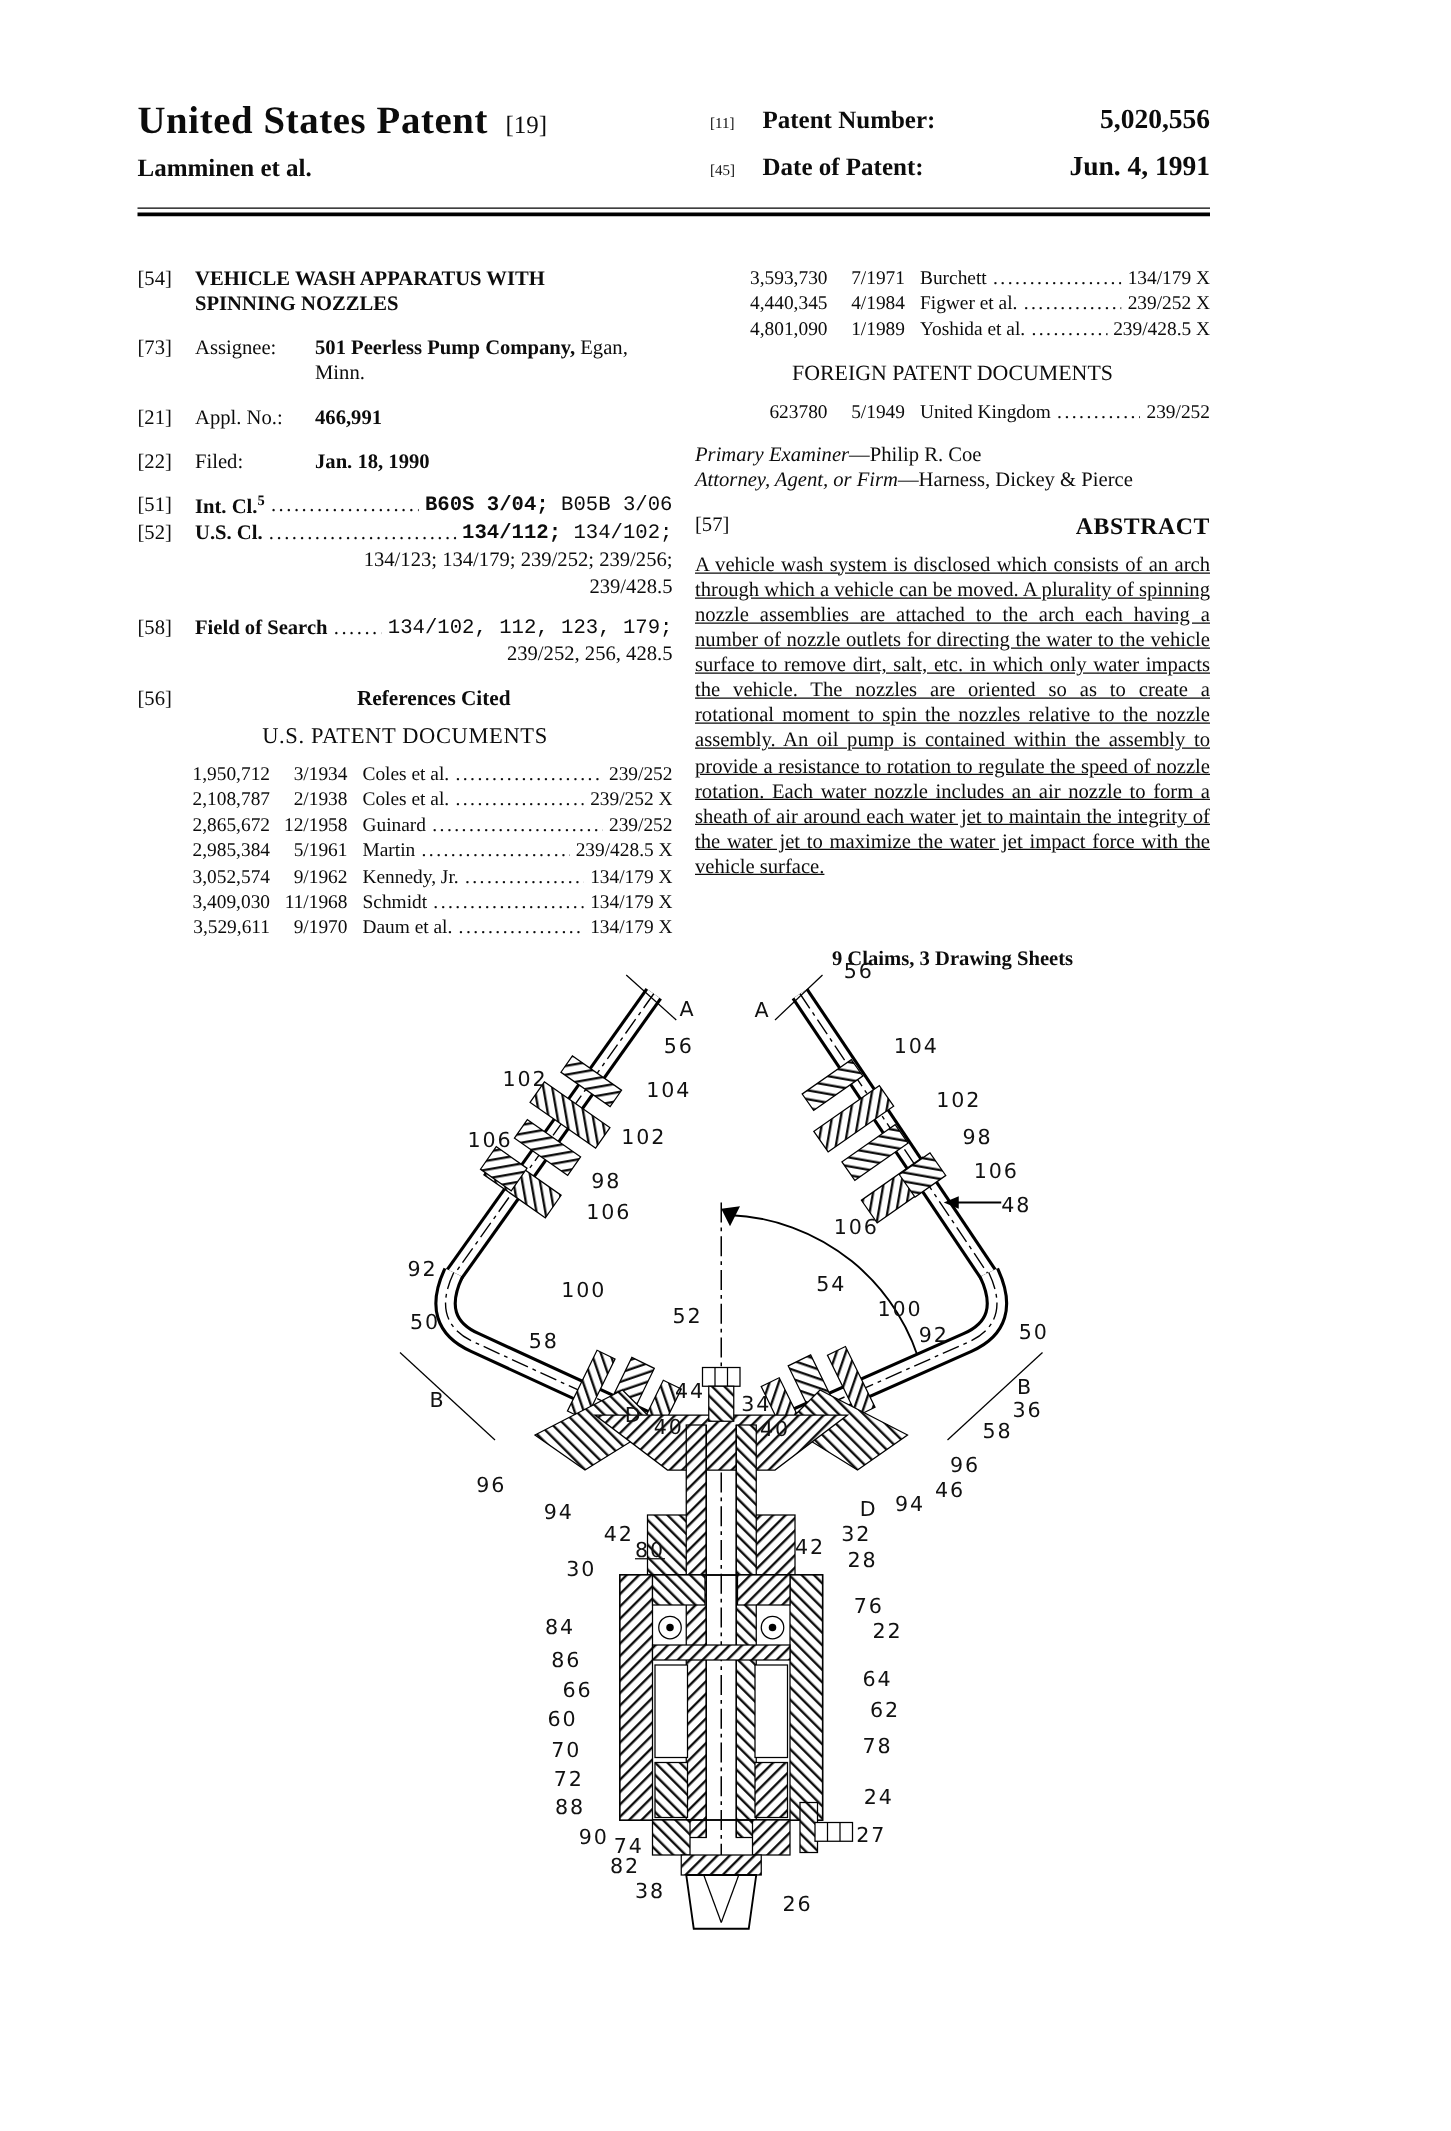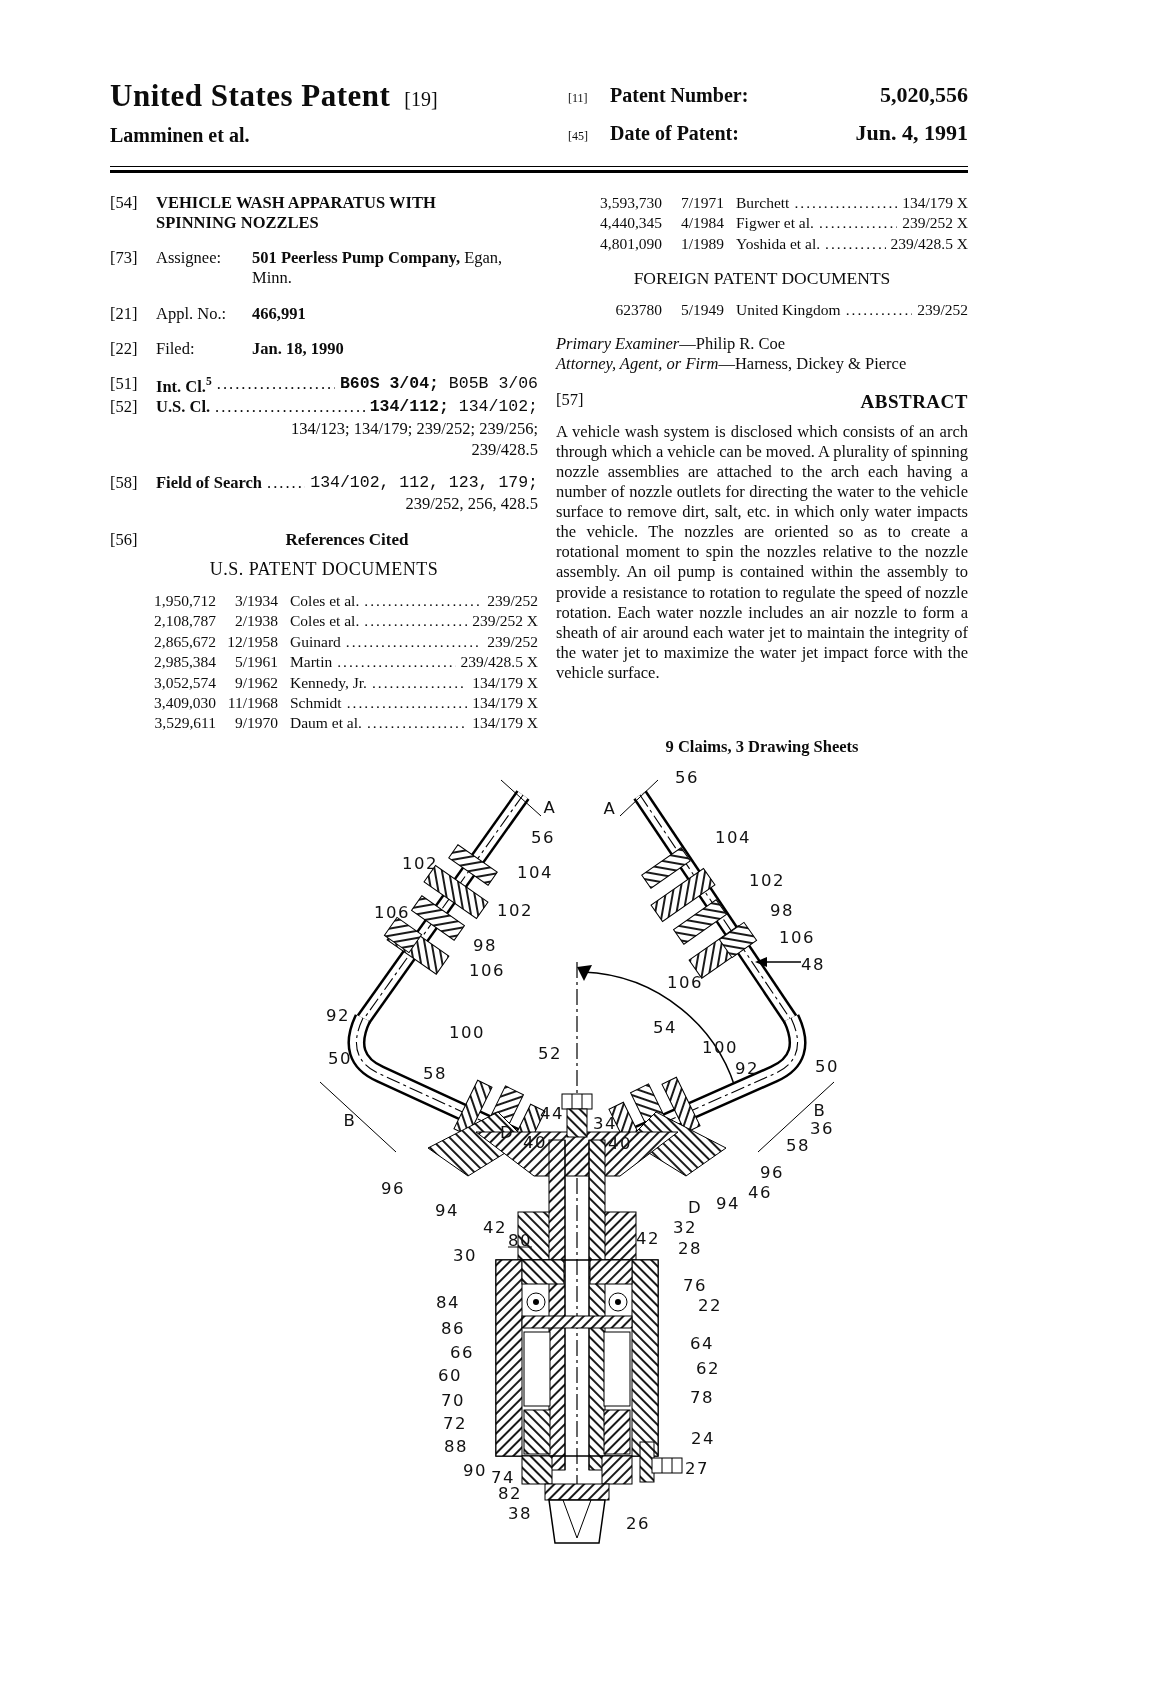--- a/index.html
+++ b/index.html
@@ -13,21 +13,21 @@
   .h-tag{font-size:20px;margin-left:10px;}
   .h-authors{font-size:20px;font-weight:bold;margin-top:10px;}
   .h-right{width:400px;padding-top:4px;}
   .h-row{display:flex;align-items:baseline;margin-bottom:12px;}
   .h-row .tag{font-size:12px;width:42px;}
   .h-row .lab{font-size:20px;font-weight:bold;}
   .h-row .val{font-size:22px;font-weight:bold;margin-left:auto;}
   .rule{border-top:1.5px solid #000;border-bottom:3.5px solid #000;height:3px;margin-top:8px;}
 
   
-  .cols{display:flex;margin-top:20px;}
+  .cols{display:flex;margin-top:40px;}
   .col-l{width:428px;}
   .col-r{width:412px;margin-left:18px;}
   .fs{font-size:16.5px;line-height:1.22;}
 
   .row{display:flex;margin-bottom:15px;}
   .row .tag{width:46px;flex:none;}
   .row .lbl{width:96px;flex:none;}
   .row .val{width:276px;}
   .b{font-weight:bold;}
 
@@ -49,21 +49,21 @@
   .c-num{width:84px;text-align:right;flex:none;}
   .c-date{width:62px;text-align:right;flex:none;margin-right:12px;}
   .c-name{white-space:nowrap;}
   .c-ref{white-space:nowrap;}
 
   .foreign-head{text-align:center;font-size:17.5px;margin:14px 0 10px 0;}
   .exam{margin-top:14px;}
   .abs-head{display:flex;margin-top:16px;margin-bottom:8px;}
   .abs-head .tag{width:56px;}
   .abs-head .ah{flex:1;text-align:right;font-weight:bold;font-size:19px;letter-spacing:.5px;}
-  .abstract{text-align:justify;}
+  .abstract{text-align:justify;text-decoration:underline;}
   .claims{margin-top:54px;text-align:center;font-weight:bold;font-size:16.5px;}
 
   
   .figure{position:absolute;left:268px;top:700px;width:600px;height:845px;}
   .figure svg{position:absolute;left:0;top:0;}
   .fig-label{position:absolute;transform:translate(-50%,-50%);
     font-family:"DejaVu Sans",sans-serif;font-size:16.5px;letter-spacing:1.5px;color:#111;}
 </style>
 </head>
 <body>
@@ -416,17 +416,17 @@
       <div class="fig-label" style="left: 188px; top: 746px;">88</div>
       <div class="fig-label" style="left: 427px; top: 585px;">76</div>
       <div class="fig-label" style="left: 442px; top: 605px;">22</div>
       <div class="fig-label" style="left: 434px; top: 643px;">64</div>
       <div class="fig-label" style="left: 440px; top: 668px;">62</div>
       <div class="fig-label" style="left: 434px; top: 697px;">78</div>
       <div class="fig-label" style="left: 435px; top: 738px;">24</div>
       <div class="fig-label" style="left: 429px; top: 768px;">27</div>
       <div class="fig-label" style="left: 207px; top: 770px;">90</div>
       <div class="fig-label" style="left: 235px; top: 777px;">74</div>
-      <div class="fig-label" style="left: 242px; top: 793px;">82</div>
+      <div class="fig-label" style="left: 232px; top: 793px;">82</div>
       <div class="fig-label" style="left: 252px; top: 813px;">38</div>
       <div class="fig-label" style="left: 370px; top: 823px;">26</div>
     </div>
 </div>
 
 </body></html>

